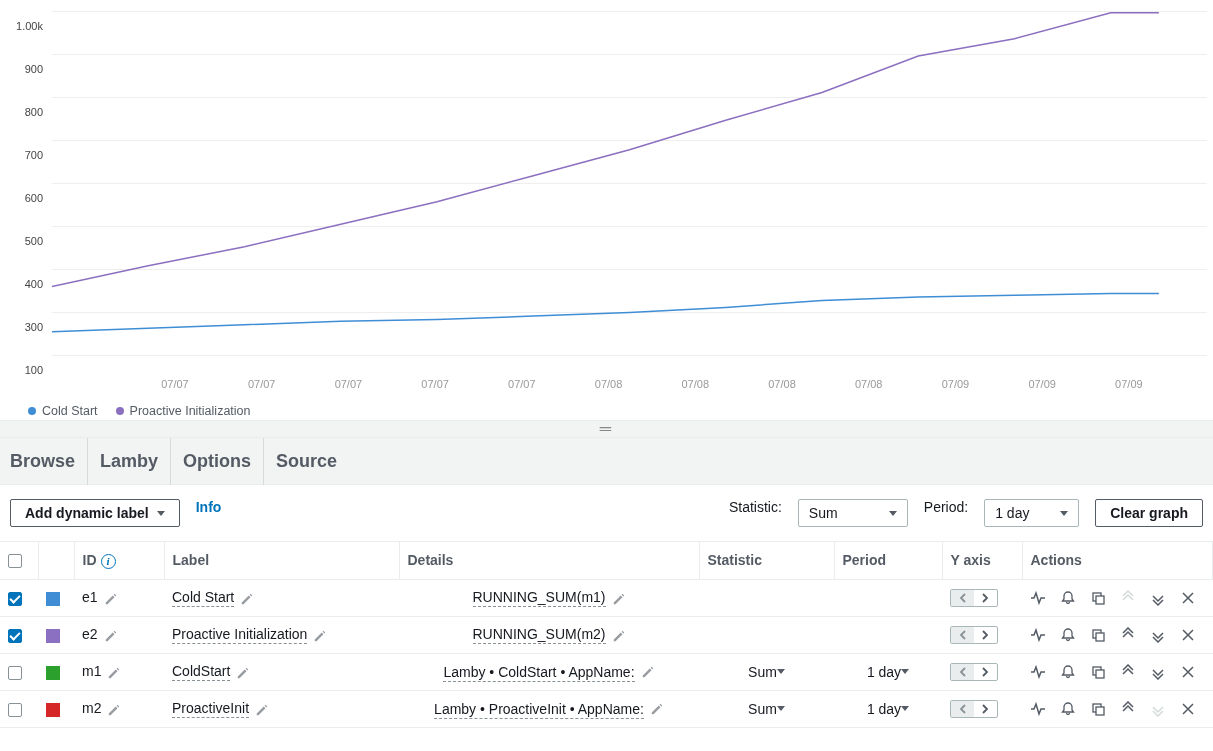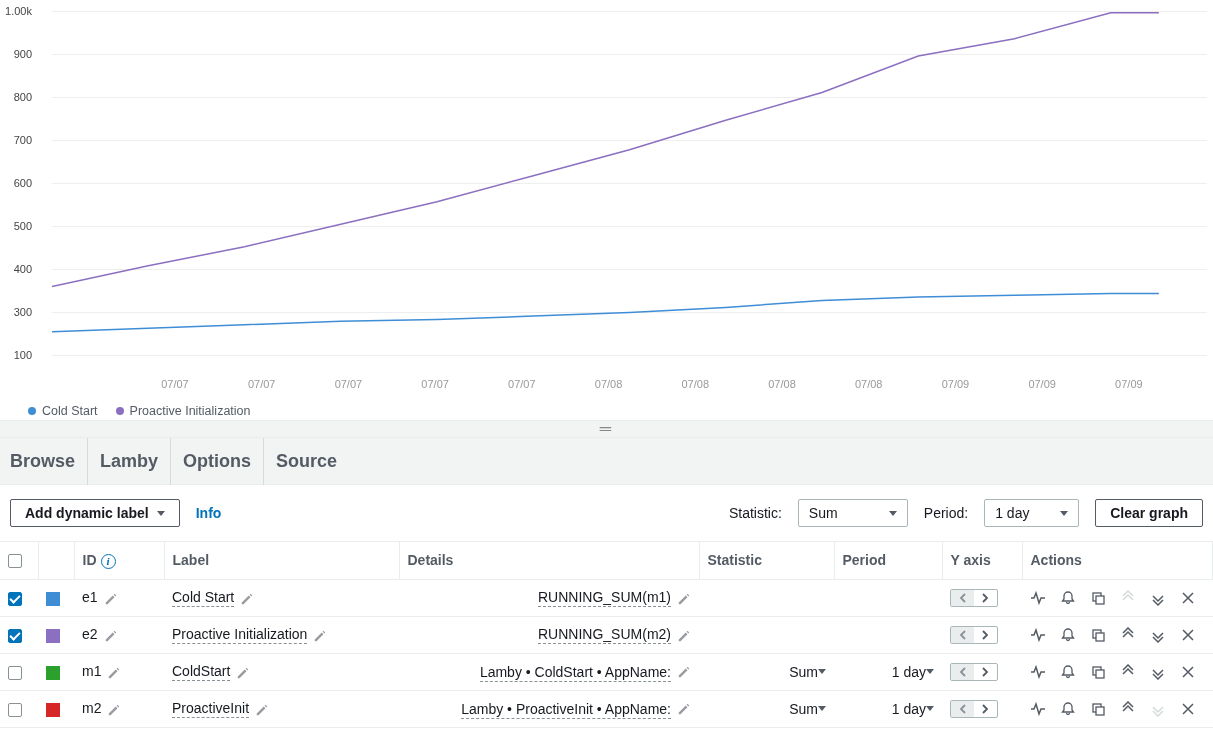--- a/index.html
+++ b/index.html
@@ -1,34 +1,34 @@
 <!DOCTYPE html>
 <html><head>
 <meta charset="utf-8">
 <style>
   * { box-sizing: border-box; margin: 0; padding: 0; }
   body { font-family: "Amazon Ember", "Helvetica Neue", Arial, sans-serif; font-size: 14px; color: #16191f; background: #fff; width: 1213px; }
   .chart-area { width: 1213px; height: 420px; position: relative; padding: 0 0 0 30px; }
   .y-axis { position: absolute; left: 0; top: 5px; width: 52px; }
-  .y-tick { font-size: 11px; color: #444; text-align: right; position: absolute; right: 20px; }
+  .y-tick { font-size: 11px; color: #444; text-align: right; position: absolute; right: 9px; margin-top: 15px; }
   .grid { position: absolute; border-top: 1px solid #eee; left: 52px; right: 6px; height: 1px; }
   .x-axis { position: absolute; bottom: 30px; left: 52px; right: 6px; display: flex; justify-content: space-between; font-size: 11px; color: #999; }
   .legend { position: absolute; bottom: 2px; left: 28px; display: flex; gap: 18px; font-size: 12.5px; color: #545b64; }
   .legend-item { display: flex; align-items: center; gap: 6px; }
   .swatch { width: 8px; height: 8px; border-radius: 50%; display: inline-block; }
   svg.plot { position: absolute; left: 52px; top: 5px; right: 6px; }
   .resize-handle { text-align: center; color: #888; font-size: 16px; letter-spacing: 2px; padding: 3px 0; background: #f2f3f3; border-top: 1px solid #eaeded; line-height: 10px; }
   .tabs-bar { background: #f2f3f3; border-top: 1px solid #eaeded; border-bottom: 1px solid #eaeded; display: flex; align-items: center; padding: 0 10px; gap: 0; height: 48px; position: relative; }
   .tab { padding: 13px 12px; color: #545b64; font-weight: 700; font-size: 18px; cursor: pointer; border-right: 1px solid #d5dbdb; }
   .tab.active { color: #d45b07; border-bottom: 2px solid #16191f; }
   .tab:first-child { padding-left: 0; }
   .right-buttons { position: absolute; right: 12px; display: flex; gap: 8px; }
   .btn { border: 1px solid #545b64; background: #fff; padding: 5px 14px; font-size: 14px; font-weight: 700; color: #16191f; border-radius: 2px; cursor: pointer; display: inline-flex; align-items: center; gap: 8px; }
   .btn .caret { width: 0; height: 0; border-left: 4px solid transparent; border-right: 4px solid transparent; border-top: 5px solid #545b64; }
-  .toolbar-row { display: flex; align-items: center; padding: 14px 10px; gap: 16px; border-bottom: 1px solid #eaeded; }
+  .toolbar-row { display: flex; align-items: flex-start; padding: 14px 10px; gap: 16px; border-bottom: 1px solid #eaeded; }
   .toolbar-row .spacer { flex: 1; }
   .info-link { color: #0073bb; font-weight: 700; cursor: pointer; }
   .label-inline { font-weight: 400; color: #16191f; }
   .select { border: 1px solid #aab7b8; border-radius: 2px; padding: 5px 10px; font-size: 14px; display: inline-flex; align-items: center; justify-content: space-between; cursor: pointer; min-width: 95px; background: #fff; }
   .select .caret { width: 0; height: 0; border-left: 4px solid transparent; border-right: 4px solid transparent; border-top: 5px solid #545b64; }
   table.metrics { width: 100%; border-collapse: collapse; }
   table.metrics th { text-align: left; font-weight: 700; font-size: 14px; color: #545b64; padding: 10px 8px; border-bottom: 1px solid #eaeded; border-right: 1px solid #eaeded; background: #fff; }
   table.metrics td { padding: 9px 8px; border-bottom: 1px solid #eaeded; font-size: 14px; vertical-align: middle; }
   .checkbox { width: 14px; height: 14px; border: 1px solid #879196; display: inline-block; vertical-align: middle; cursor: pointer; border-radius: 2px; position: relative; }
   .checkbox.checked { background: #0073bb; border-color: #0073bb; }
@@ -38,21 +38,21 @@
   .pencil svg { width: 14px; height: 14px; }
   .dotted { border-bottom: 1px dashed #879196; padding-bottom: 1px; }
   .id-info { display: inline-flex; align-items: center; justify-content: center; width: 15px; height: 15px; border: 1.5px solid #0073bb; border-radius: 50%; color: #0073bb; font-size: 11px; font-weight: 700; font-style: italic; margin-left: 4px; font-family: serif; }
   .axis-toggle { display: inline-flex; border: 1px solid #aab7b8; border-radius: 2px; overflow: hidden; }
   .axis-toggle span { padding: 2px 7px; cursor: pointer; color: #545b64; display: inline-flex; align-items: center; }
   .axis-toggle span.active { background: #eaeded; color: #879196; }
   .actions-cell { display: flex; gap: 14px; align-items: center; color: #545b64; }
   .action-icon { width: 16px; height: 16px; cursor: pointer; display: inline-flex; align-items: center; justify-content: center; }
   .action-icon svg { width: 16px; height: 16px; }
   .mini-caret { width: 0; height: 0; border-left: 4px solid transparent; border-right: 4px solid transparent; border-top: 5px solid #545b64; display: inline-block; cursor: pointer; }
-  .cell-flex { display: flex; align-items: center; justify-content: flex-end; }
+  .cell-flex { display: flex; align-items: center; justify-content: center; }
 </style>
 </head>
 <body>
 
 <div class="chart-area">
   <div class="y-axis">
     <span class="y-tick" style="top:0px">1.00k</span>
     <span class="y-tick" style="top:43px">900</span>
     <span class="y-tick" style="top:86px">800</span>
     <span class="y-tick" style="top:129px">700</span>

